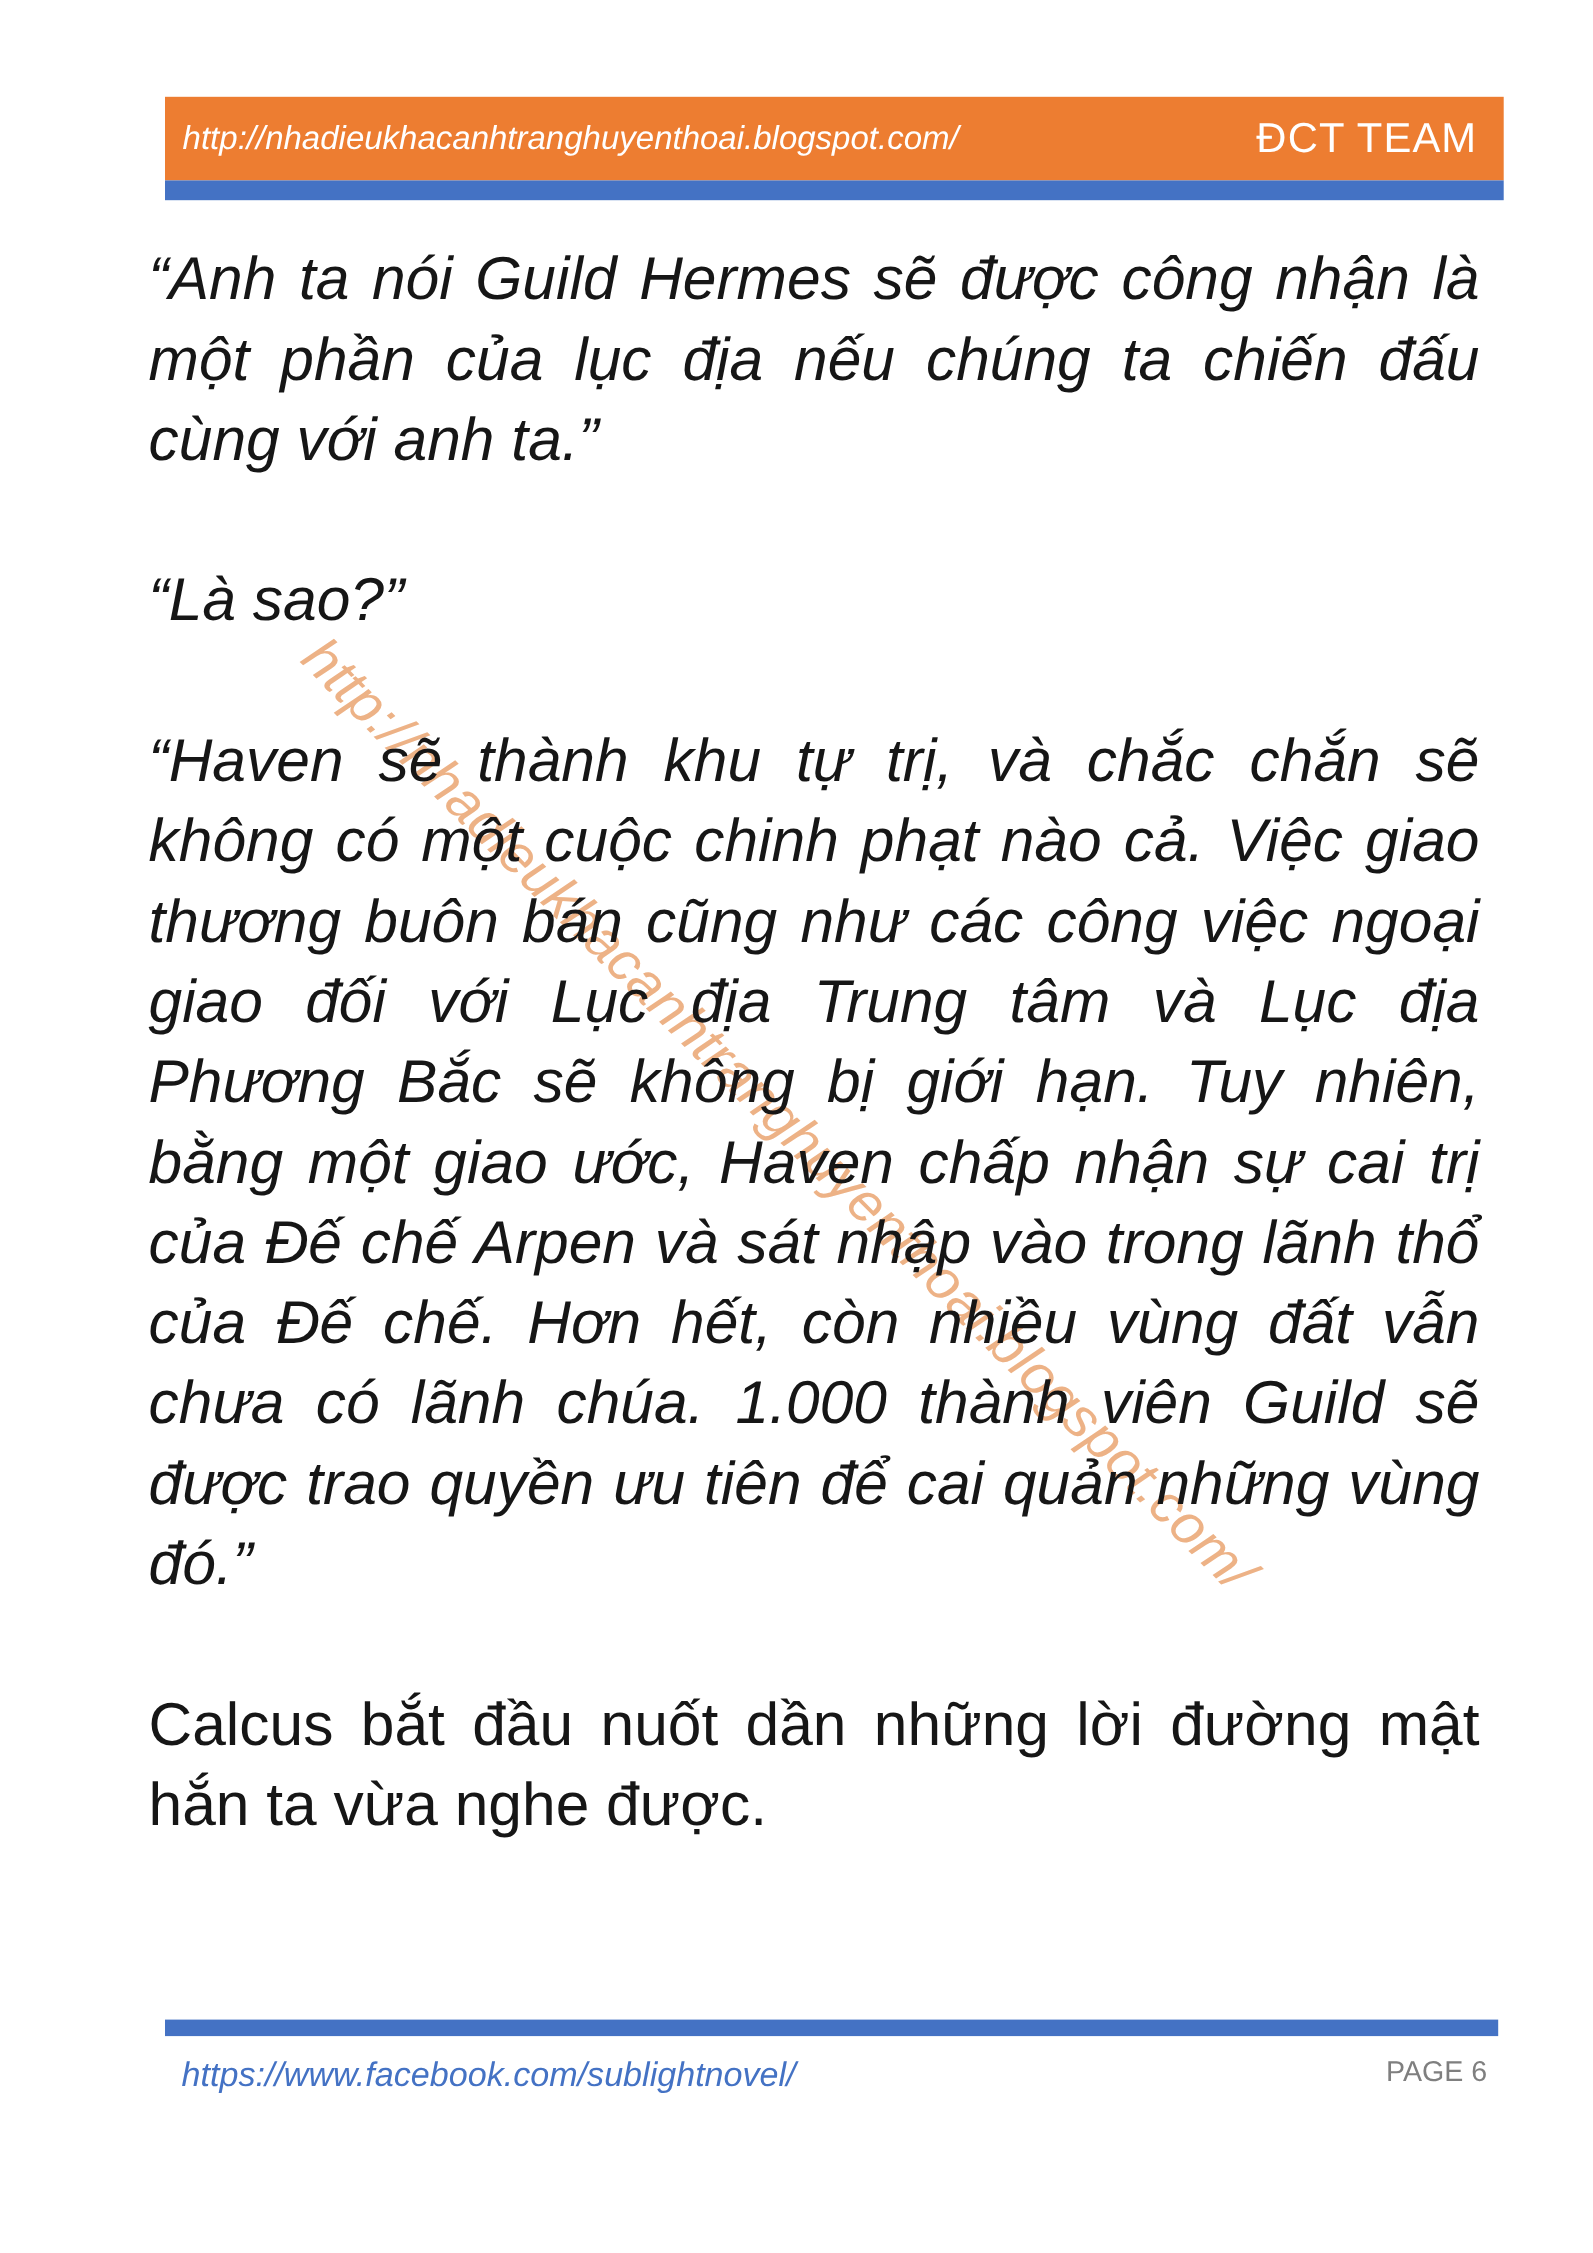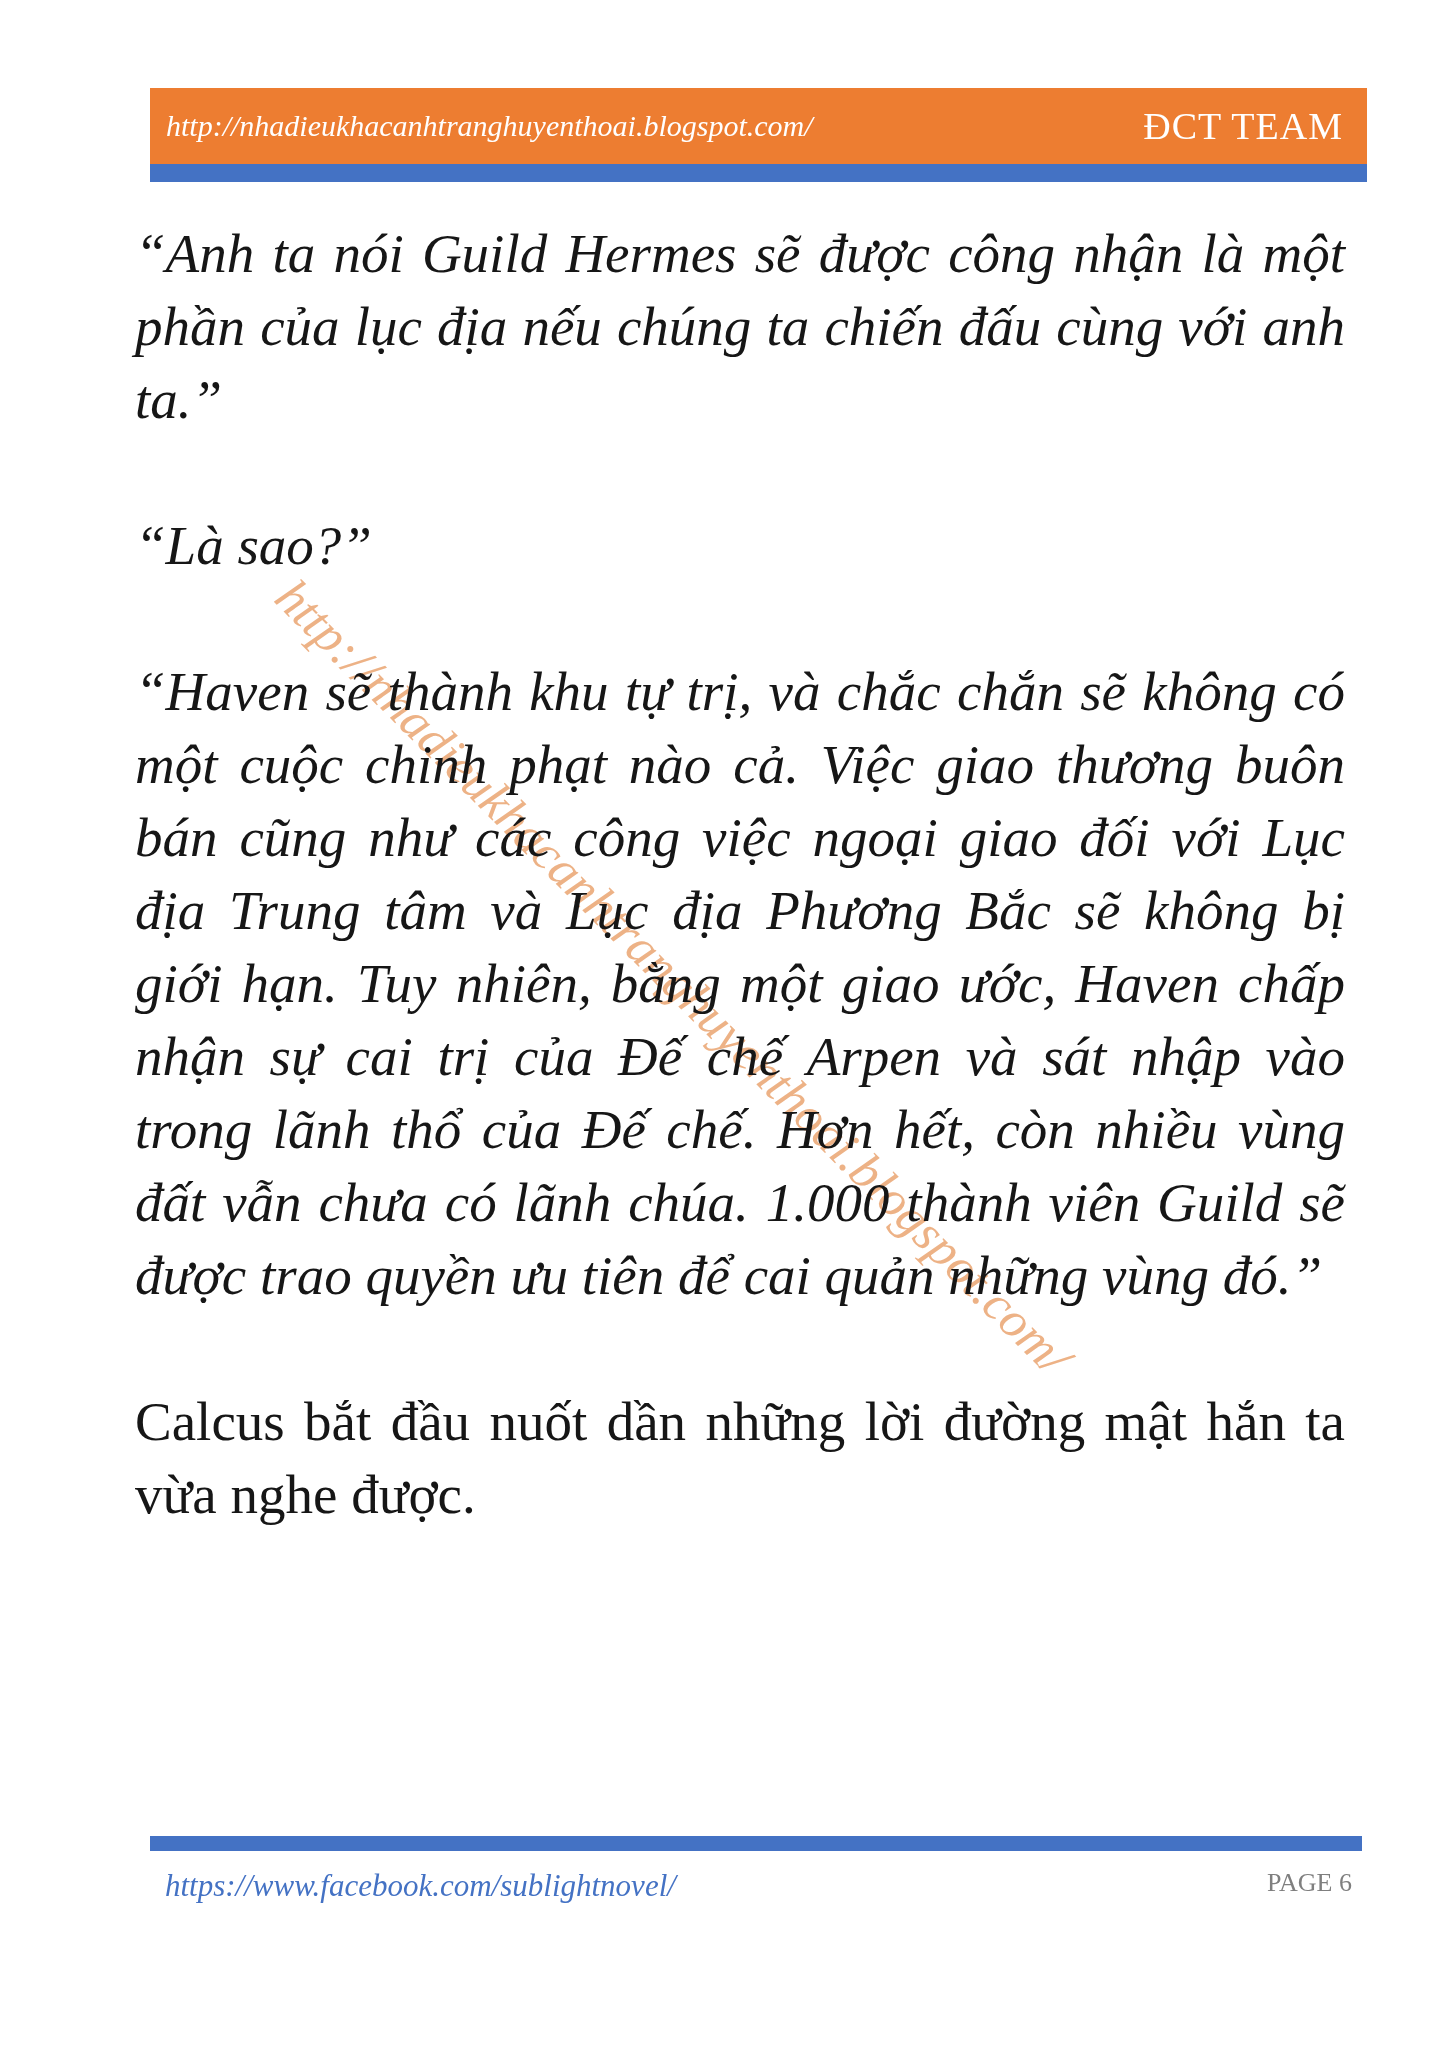--- a/index.html
+++ b/index.html
@@ -2,21 +2,21 @@
 <html style="--orange: #ED7D31; --blue: #4472C4; --watermark: #EDB286; --gray: #7F7F7F;"><head>
 <meta charset="utf-8">
 <style>
   html, body { margin: 0; padding: 0; background: #ffffff; }
   .page {
     position: relative;
     width: 1448px;
     height: 2048px;
     background: #ffffff;
     overflow: hidden;
-    font-family: Liberation Serif, serif;
+    font-family: Liberation Sans, sans-serif;
   }
 
   
   .header-bar {
     position: absolute;
     left: 150px;
     top: 88px;
     width: 1217px;
     height: 76px;
     background: var(--orange, #ED7D31);

